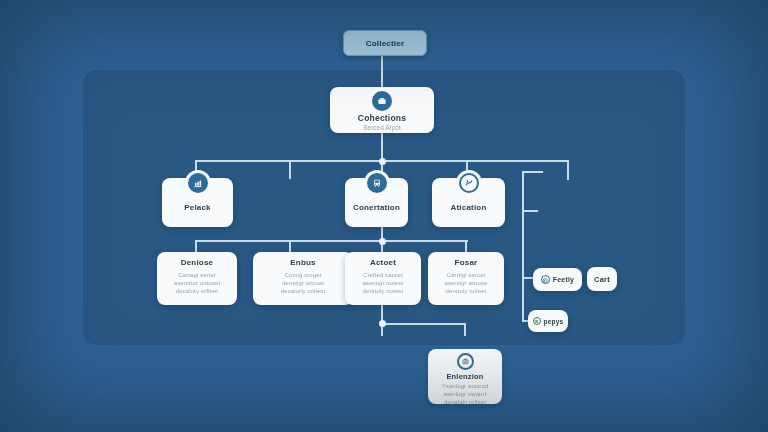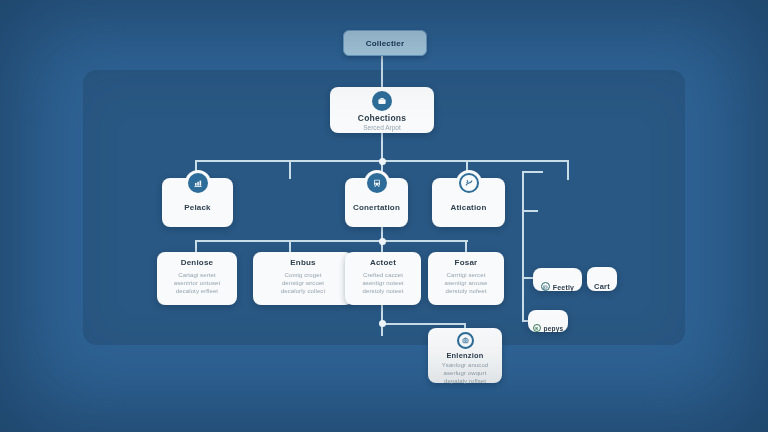--- a/index.html
+++ b/index.html
@@ -45,21 +45,21 @@
   .parentcard .title{margin-top:2px;}
   
   .sidecard{text-align:left;padding:6px 5px 4px 6px;}
   .sidecard .title{display:block;text-align:center;font-size:8px;margin-bottom:4px;}
   .side-item{display:flex;align-items:flex-start;margin-top:3px;}
   .ring{flex:0 0 auto;width:9px;height:9px;border-radius:50%;border:1.3px solid #2e6b7a;
     color:#2e6b7a;font-size:5.5px;font-weight:700;display:flex;align-items:center;
     justify-content:center;margin-right:3px;box-sizing:border-box;font-family:"DejaVu Serif",serif;}
   .ring.green{border-color:#3a7a55;color:#3a7a55;}
   .side-text{font-size:5.6px;line-height:7px;color:#4a5a66;letter-spacing:.1px;}
-  .pill{display:flex;align-items:flex-end;justify-content:center;padding:0 4px;}
+  .pill{display:flex;align-items:center;justify-content:center;padding:0 4px;}
   .pill .title{font-size:7px;}
   svg{display:block;}
 </style>
 </head>
 <body>
 
 <div class="stage">
   <div class="panel"></div>
 
   <div class="ln v" style="left:381px;top:54px;height:33px"></div>
@@ -185,21 +185,21 @@
   <div class="card n2" style="left:428px;top:252px;width:76px;height:53px">
     <div class="title">Fosar</div>
     <div class="body-lines">
       <div>Carrtigi sercet</div>
       <div>asentigr arouse</div>
       <div>derstoly nofeet</div>
     </div>
   </div>
 
 
-  <div class="card n3" style="left:428px;top:328px;width:74px;height:55px">
+  <div class="card n3" style="left:428px;top:349px;width:74px;height:55px">
     <span class="disc outline" style="width:17px;height:17px">
       <svg width="11" height="11" viewBox="0 0 20 20">
           <g fill="none" stroke="#2e6d99" stroke-width="1.5">
             <rect x="5.5" y="7" width="9" height="7" rx="1.2"></rect>
             <circle cx="10" cy="10.4" r="1.6"></circle>
             <path d="M8 7 8.8 5.6 h2.4 L12 7"></path>
           </g>
         </svg>
     </span>
     <div class="title">Enlenzion</div>

